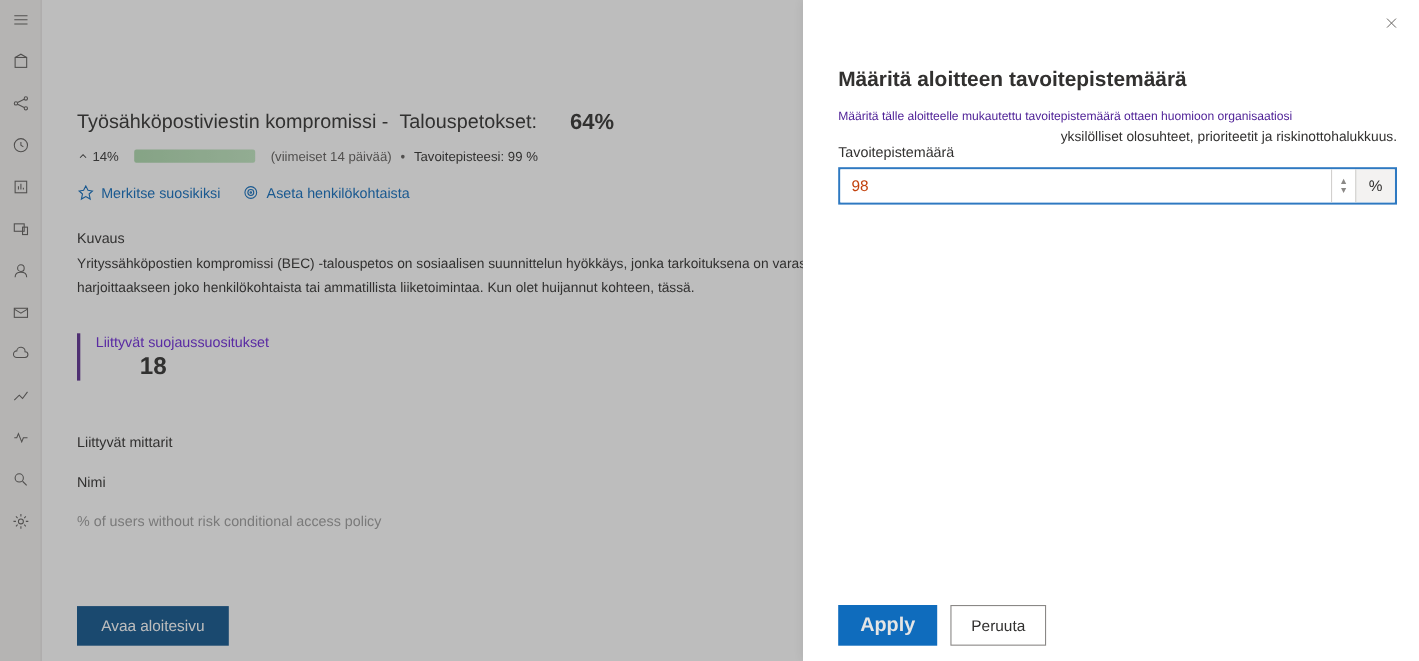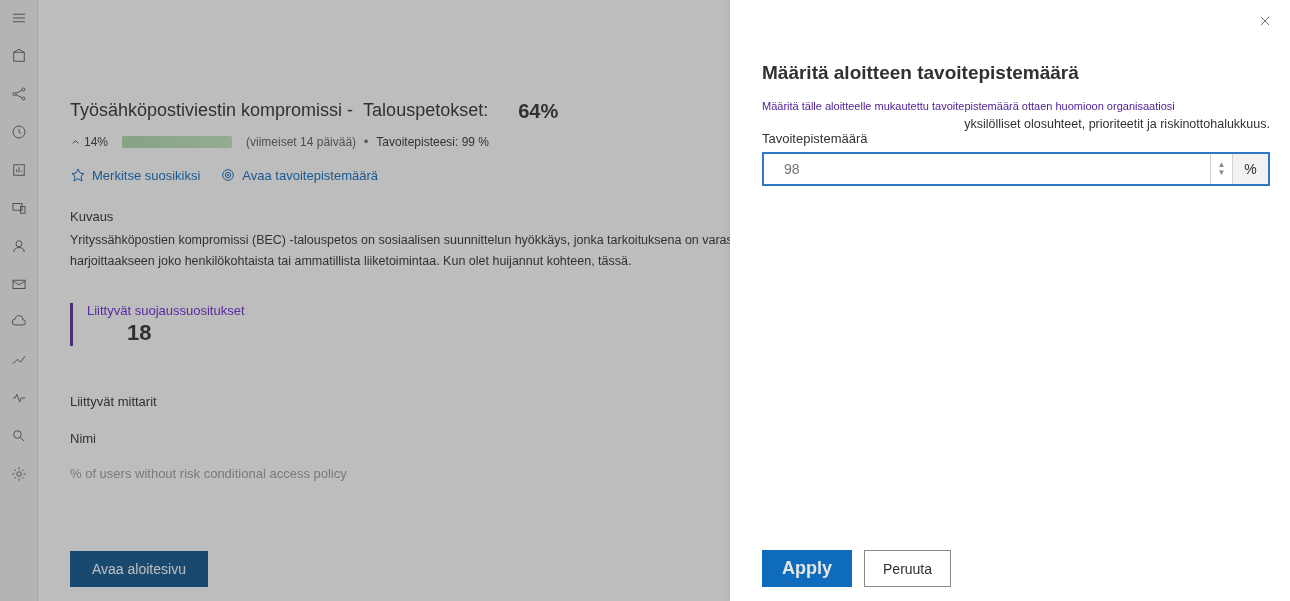--- a/index.html
+++ b/index.html
@@ -236,23 +236,23 @@
     .input-row {
       display: flex;
       margin-top: 6px;
       border: 2px solid #2e79c1;
       height: 34px;
     }
     .num-input {
       flex: 1;
       border: none;
       outline: none;
-      padding: 0 20px;
+      padding: 0 10px;
       font-size: 14px;
-      color: #737373;
+      color: #c2410c;
     }
     .spinner {
       width: 22px;
       border-left: 1px solid #d2d0ce;
       display: flex;
       flex-direction: column;
       justify-content: center;
       align-items: center;
       color: #8a8886;
       font-size: 8px;
@@ -410,21 +410,21 @@
           <polygon points="12,3 15,9 21,10 16.5,14 18,21 12,17.5 6,21 7.5,14 3,10 9,9"></polygon>
         </svg>
       <span>Merkitse suosikiksi</span>
     </span>
     <span class="action-item">
       <svg viewBox="0 0 24 24">
           <circle cx="12" cy="12" r="8"></circle>
           <circle cx="12" cy="12" r="4"></circle>
           <circle cx="12" cy="12" r="1"></circle>
         </svg>
-      <span>Avaa tavoitepistemäärä</span>
+      <span>Aseta henkilökohtaista</span>
     </span>
   </div>
 
   <div class="section-label">Kuvaus</div>
   <div class="desc-text">Yrityssähköpostien kompromissi (BEC) -talouspetos on sosiaalisen suunnittelun hyökkäys, jonka tarkoituksena on varastaa rahaa luotetun tahon kanssa harjoittaakseen joko henkilökohtaista tai ammatillista liiketoimintaa. Kun olet huijannut kohteen, tässä.</div>
 
   <div class="related-block">
     <div class="related-label">Liittyvät suojaussuositukset</div>
     <div class="related-count">18</div>
   </div>

